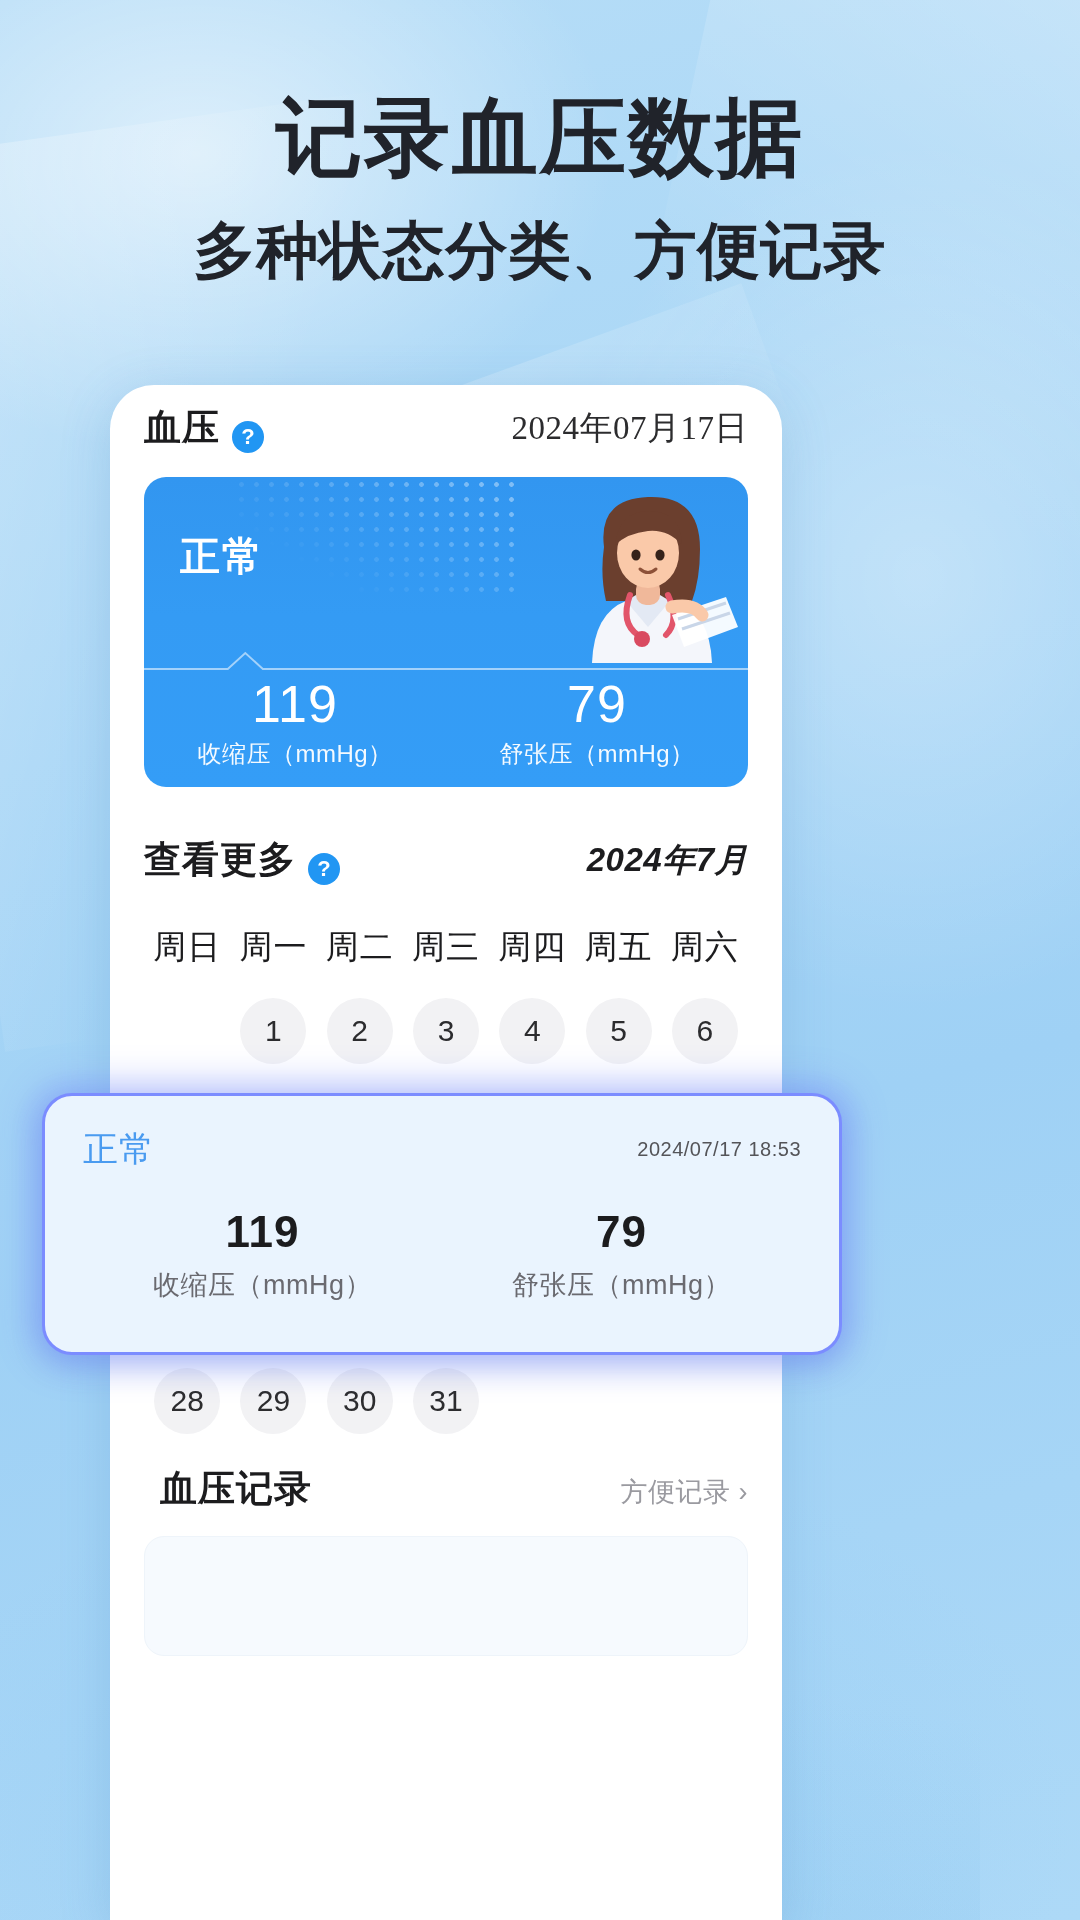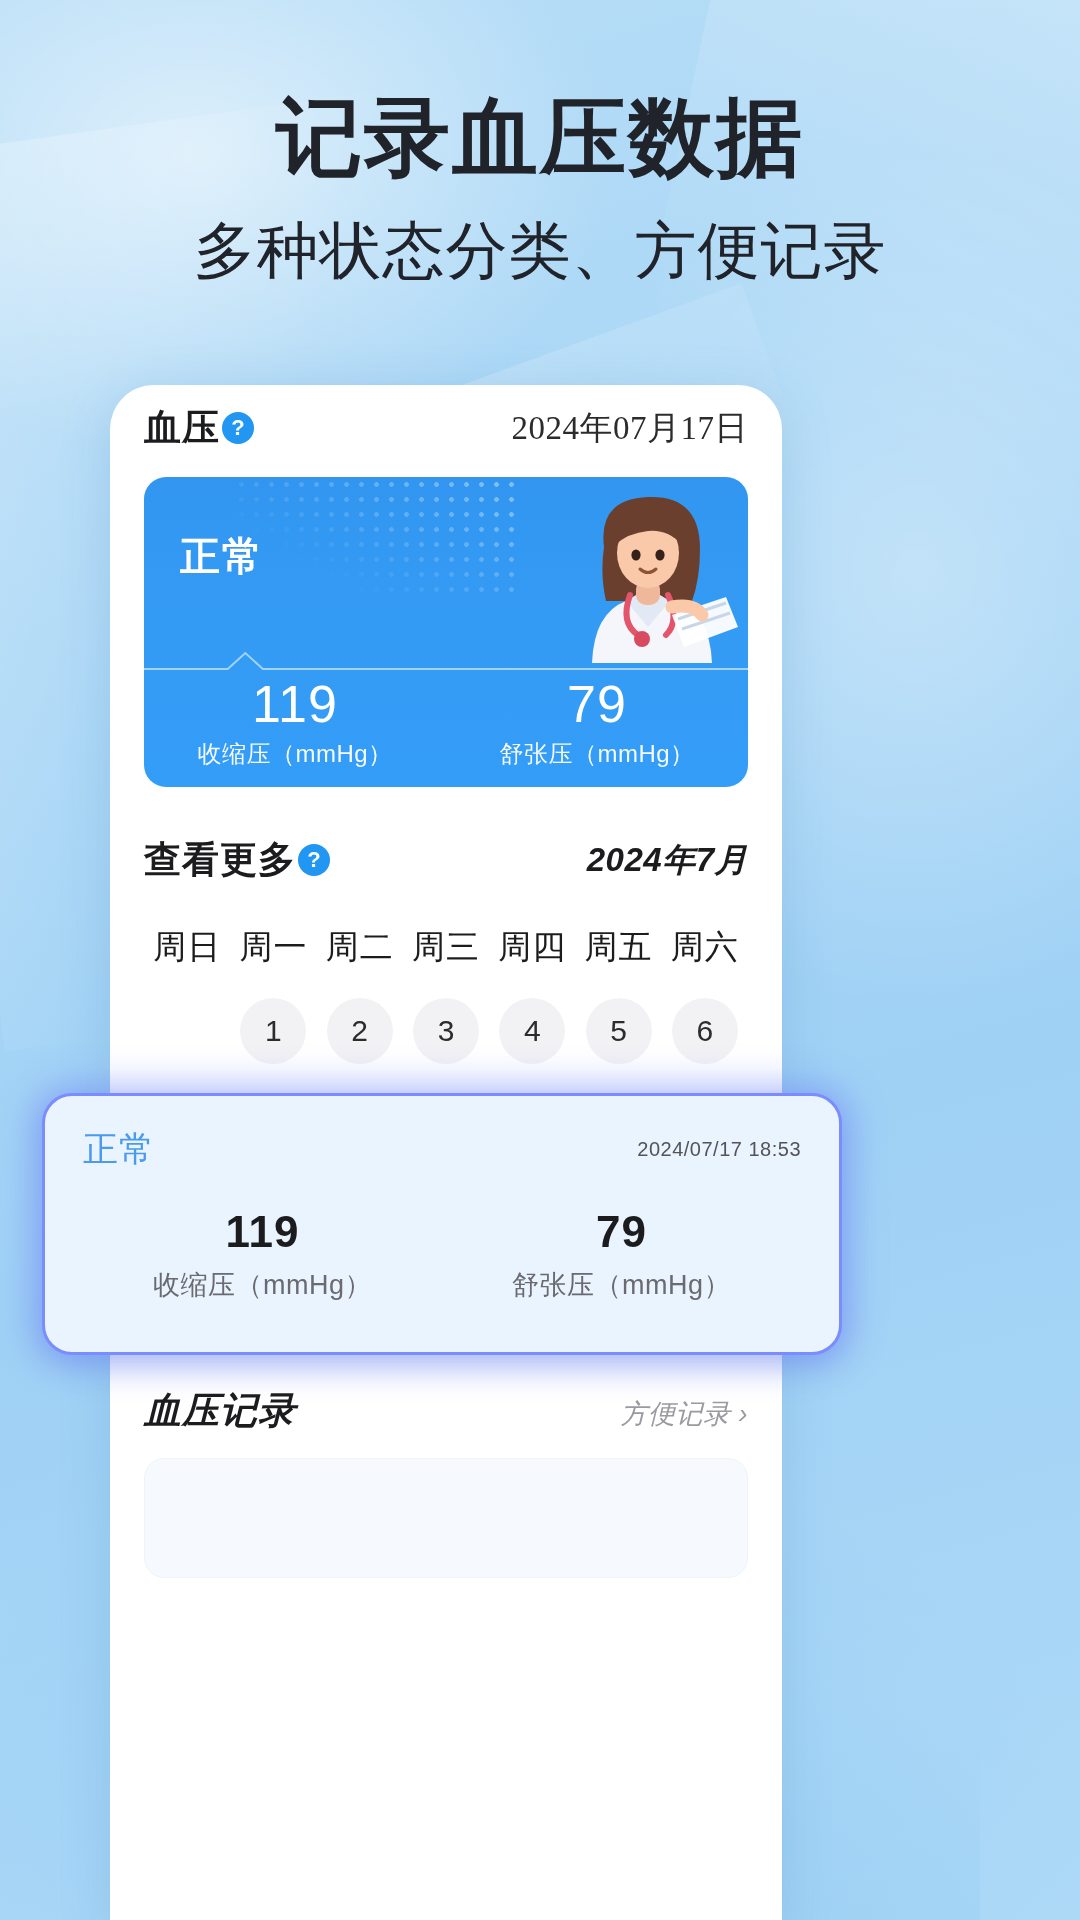--- a/index.html
+++ b/index.html
@@ -34,40 +34,40 @@
   .headline-wrap {
     position: absolute; left: 0; right: 0; top: 87px;
     text-align: center; z-index: 6;
   }
   .headline {
     font-size: 86px; font-weight: 700; color: #20232a;
     letter-spacing: 2px; line-height: 1.18;
   }
   .subheadline {
     margin-top: 26px;
-    font-size: 62px; font-weight: 400; color: #20232a;
+    font-size: 62px; font-weight: 700; color: #20232a;
     letter-spacing: 1px; line-height: 1.2;
   }
 
   
   .phone {
     position: absolute; left: 110px; top: 385px;
     width: 672px; height: 1540px;
     background: #ffffff;
     border-radius: 44px 44px 0 0;
     box-shadow: 0 10px 50px rgba(70,130,190,0.22);
     overflow: hidden;
   }
   .phone-inner { padding: 0 26px; }
 
   .section-head {
     display: flex; align-items: center; justify-content: space-between;
     height: 86px; padding: 0 8px;
   }
-  .section-title-group { display: flex; align-items: center; gap: 2px; }
+  .section-title-group { display: flex; align-items: flex-end; gap: 12px; }
   .section-title { font-size: 37px; font-weight: 700; color: #1c1c1e; letter-spacing: 1px; }
   .help-icon {
     width: 32px; height: 32px; border-radius: 50%;
     background: #2196f3; color: #ffffff;
     font-size: 22px; font-weight: 700;
     display: flex; align-items: center; justify-content: center;
     line-height: 1;
   }
   .section-date { font-size: 33px; color: #2c2c2e; letter-spacing: 0.5px; font-family: Liberation Serif, serif; }
   .section-month { font-size: 33px; color: #1c1c1e; font-weight: 700; font-style: italic; letter-spacing: 0.5px; }
@@ -133,22 +133,21 @@
     background: #f2f2f4; color: #2c2c2e;
     font-size: 30px;
     display: flex; align-items: center; justify-content: center;
   }
   .day-chip.empty { background: transparent; }
 
   .days-row-last { display: flex; margin: 12px 8px 0 8px; }
 
   .records-head {
     display: flex; align-items: baseline; justify-content: space-between;
-    margin: 30px 8px 0 8px;
-    font-style: italic;
+    margin: 30px 8px 0 24px;
   }
   .records-title { font-size: 37px; font-weight: 700; color: #1c1c1e; letter-spacing: 1px; }
   .records-more { font-size: 27px; color: #9a9aa0; letter-spacing: 0.5px; }
   .records-placeholder {
     margin: 22px 8px 0 8px; height: 120px; border-radius: 20px;
     background: #f6fafe; border: 1px solid #eef4fa;
   }
 
   
   .float-card {
@@ -285,20 +284,43 @@
       <div class="day-cell">
         <div class="day-chip">5</div>
       </div>
       <div class="day-cell">
         <div class="day-chip">6</div>
       </div>
     </div>
 
     <div style="height:292px;"></div>
 
+    <div class="days-row-last">
+      <div class="day-cell">
+        <div class="day-chip">28</div>
+      </div>
+      <div class="day-cell">
+        <div class="day-chip">29</div>
+      </div>
+      <div class="day-cell">
+        <div class="day-chip">30</div>
+      </div>
+      <div class="day-cell">
+        <div class="day-chip">31</div>
+      </div>
+      <div class="day-cell">
+          <div class="day-chip empty"></div>
+        </div>
+      <div class="day-cell">
+          <div class="day-chip empty"></div>
+        </div>
+      <div class="day-cell">
+          <div class="day-chip empty"></div>
+        </div>
+    </div>
 
     <div class="records-head">
       <span class="records-title">血压记录</span>
       <span class="records-more">方便记录 ›</span>
     </div>
     <div class="records-placeholder"></div>
 
   </div>
 </div>
 

